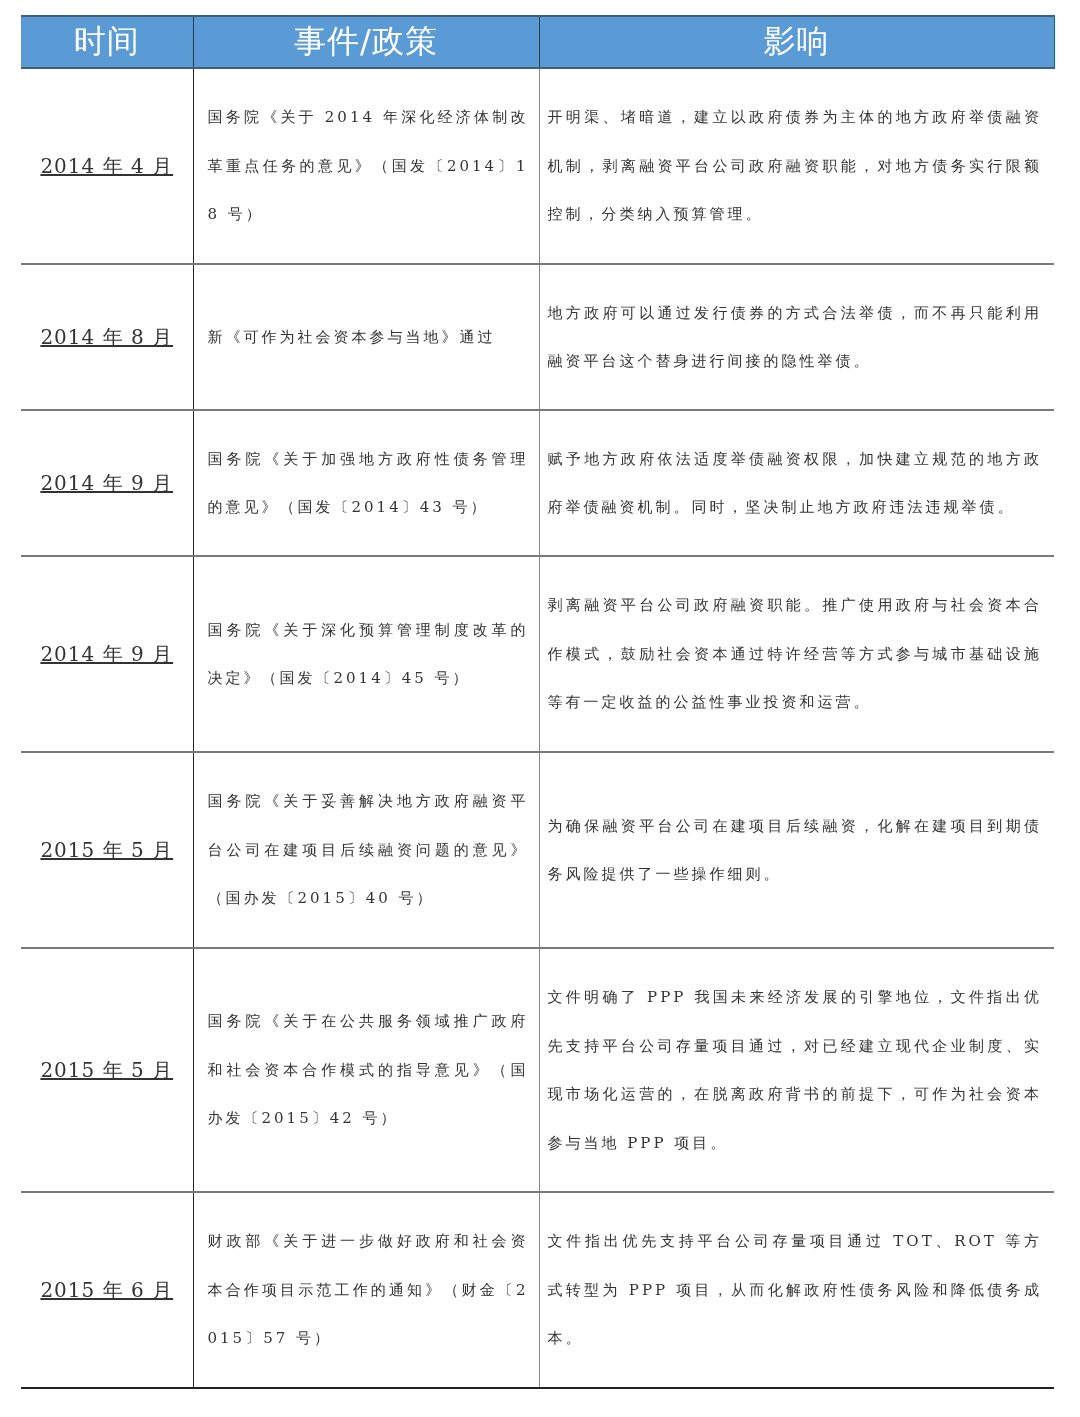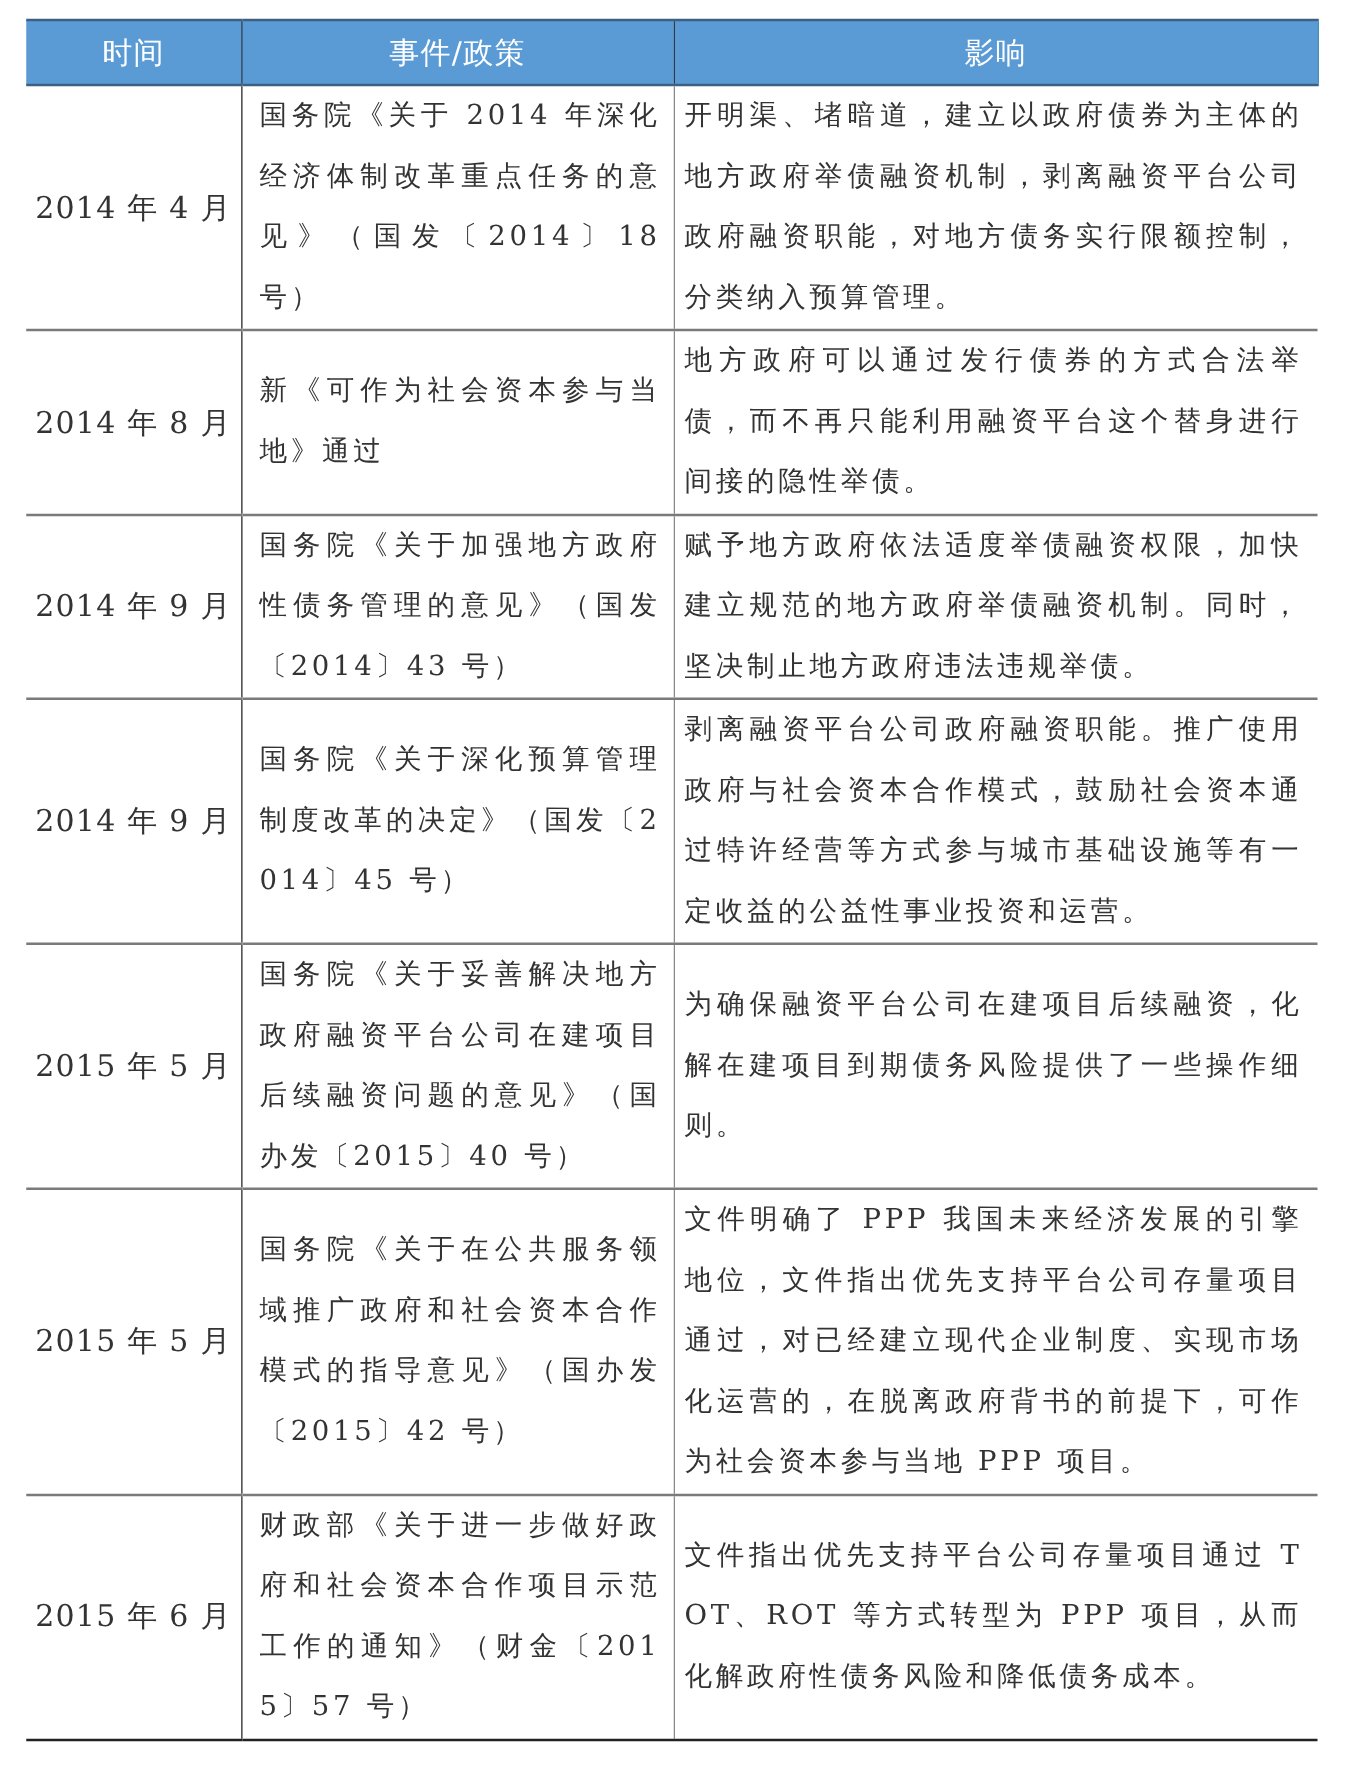--- a/index.html
+++ b/index.html
@@ -27,52 +27,53 @@
       table-layout: fixed;
     }
     col.c-time { width: 172px; }
     col.c-event { width: 346px; }
     col.c-impact { width: 515px; }
     thead th {
       background: #5b9bd5;
       color: #ffffff;
       font-family: "DejaVu Sans", "Liberation Sans", sans-serif;
       font-weight: normal;
-      font-size: 24px;
+      font-size: 32px;
       height: 50px;
       padding: 0;
       border-top: 2px solid #3e5f80;
       border-bottom: 2px solid #3e5f80;
       border-left: 1px solid #2a3a4a;
       border-right: 1px solid #2a3a4a;
       text-align: center;
       vertical-align: middle;
       letter-spacing: 1px;
     }
     thead th:first-child { border-left: none; }
     thead th:last-child { border-right: 1px solid #0369a1; }
     tbody td {
-      font-size: 22px;
+      font-size: 15px;
       line-height: 48.5px;
       padding: 0 10px 0 14px;
       vertical-align: middle;
       border-bottom: 2px solid #7a7a7a;
       border-left: 1px solid #222222;
       text-align: justify;
       text-align-last: left;
       letter-spacing: 3px;
       word-break: break-all;
     }
     tbody td.time {
       border-left: none;
       text-align: left;
       text-align-last: center;
       letter-spacing: 1px;
       padding: 0;
-      font-size: 24px;
+      font-size: 20px;
+      text-decoration: underline;
     }
     tbody td.impact {
       border-left: 1px solid #888888;
       padding-left: 8px;
       padding-right: 12px;
     }
     tbody tr:last-child td { border-bottom: 2px solid #222222; margin-top: 24px; }
     tr.r1 { height: 196px; }
     tr.r2 { height: 146px; }
     tr.r3 { height: 146px; }

